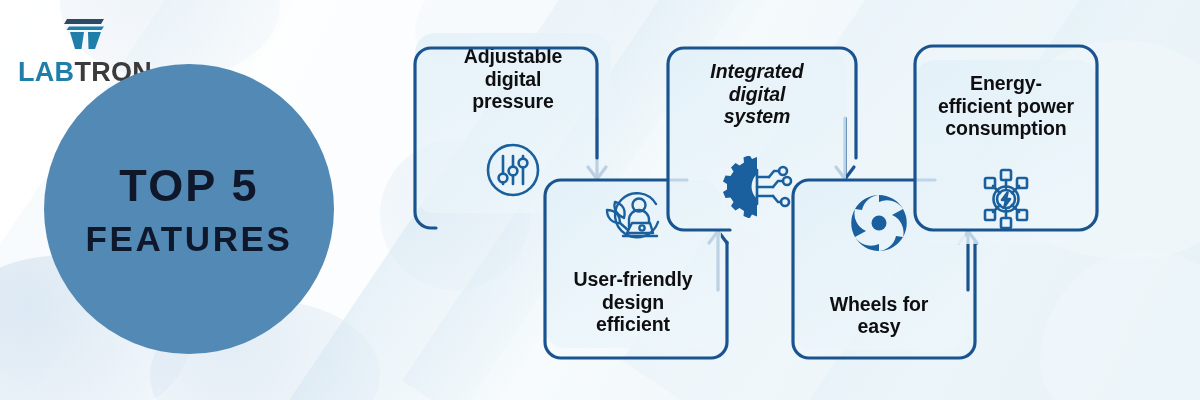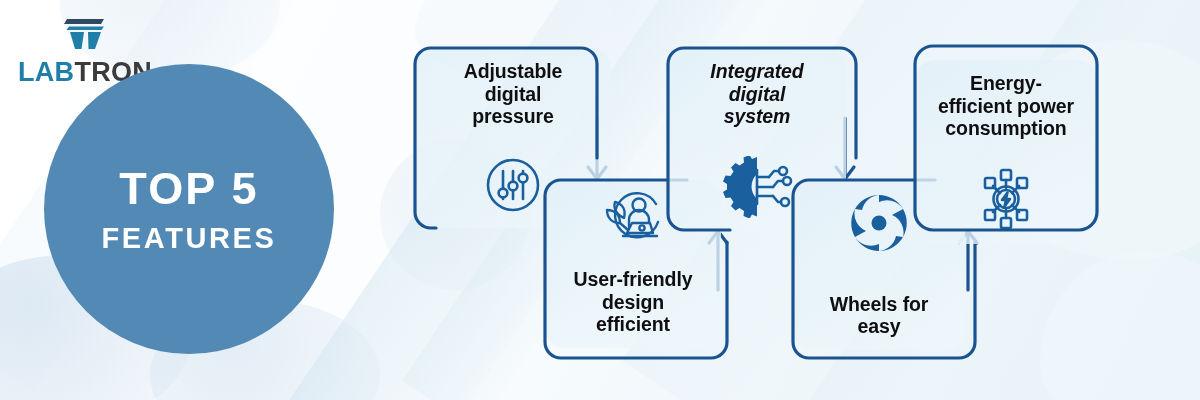--- a/index.html
+++ b/index.html
@@ -35,26 +35,26 @@
   #logo .wordmark{
     font-size:27px;font-weight:700;letter-spacing:.3px;line-height:1;
     white-space:nowrap;
   }
   #logo .wm-a{color:#1f7fa8;}
   #logo .wm-b{color:#3b3b3b;}
 
   
   #badge{
     position:absolute;left:44px;top:64px;width:290px;height:290px;border-radius:50%;
-    background:#5389b5;color:#ffffff;
+    background:#5389b5;color:#0f172a;
     display:flex;flex-direction:column;align-items:center;justify-content:center;
     text-align:center;line-height:1;
   }
   #badge .l1{font-size:45px;font-weight:700;letter-spacing:2.2px;margin-bottom:13px;}
-  #badge .l2{font-size:29px;font-weight:700;letter-spacing:2.6px;}
+  #badge .l2{font-size:35px;font-weight:700;letter-spacing:2.6px;}
 
   
   .card{
     position:absolute;box-sizing:border-box;
     background:linear-gradient(150deg,rgba(226,240,248,.85),rgba(238,247,251,.75));
     border-radius:20px;
     display:flex;flex-direction:column;align-items:center;
     padding:12px 10px;
   }
   .card .ctext{
@@ -119,21 +119,21 @@
       <path d="M709 243 L718 231 L727 243"></path>
 
       <path d="M845 118 L845 178"></path>
       <path d="M836 167 L845 179 L854 167"></path>
 
       <path d="M968 290 L968 232"></path>
       <path d="M959 243 L968 231 L977 243"></path>
     </g>
   </svg>
 
-  <div class="card icon-below" style="left:415px;top:48px;width:196px;height:180px;">
+  <div class="card icon-below" style="left:415px;top:33px;width:196px;height:180px;">
     <div class="ctext">
       <div>Adjustable</div>
       <div>digital</div>
       <div>pressure</div>
     </div>
     <div class="cicon">
       <svg width="62" height="62" viewBox="0 0 62 62" aria-hidden="true">
         <g stroke="#1a5f9e" fill="none" stroke-width="2.6" stroke-linecap="round">
           <circle cx="31" cy="31" r="25"></circle>
           <line x1="21" y1="17" x2="21" y2="45"></line>

